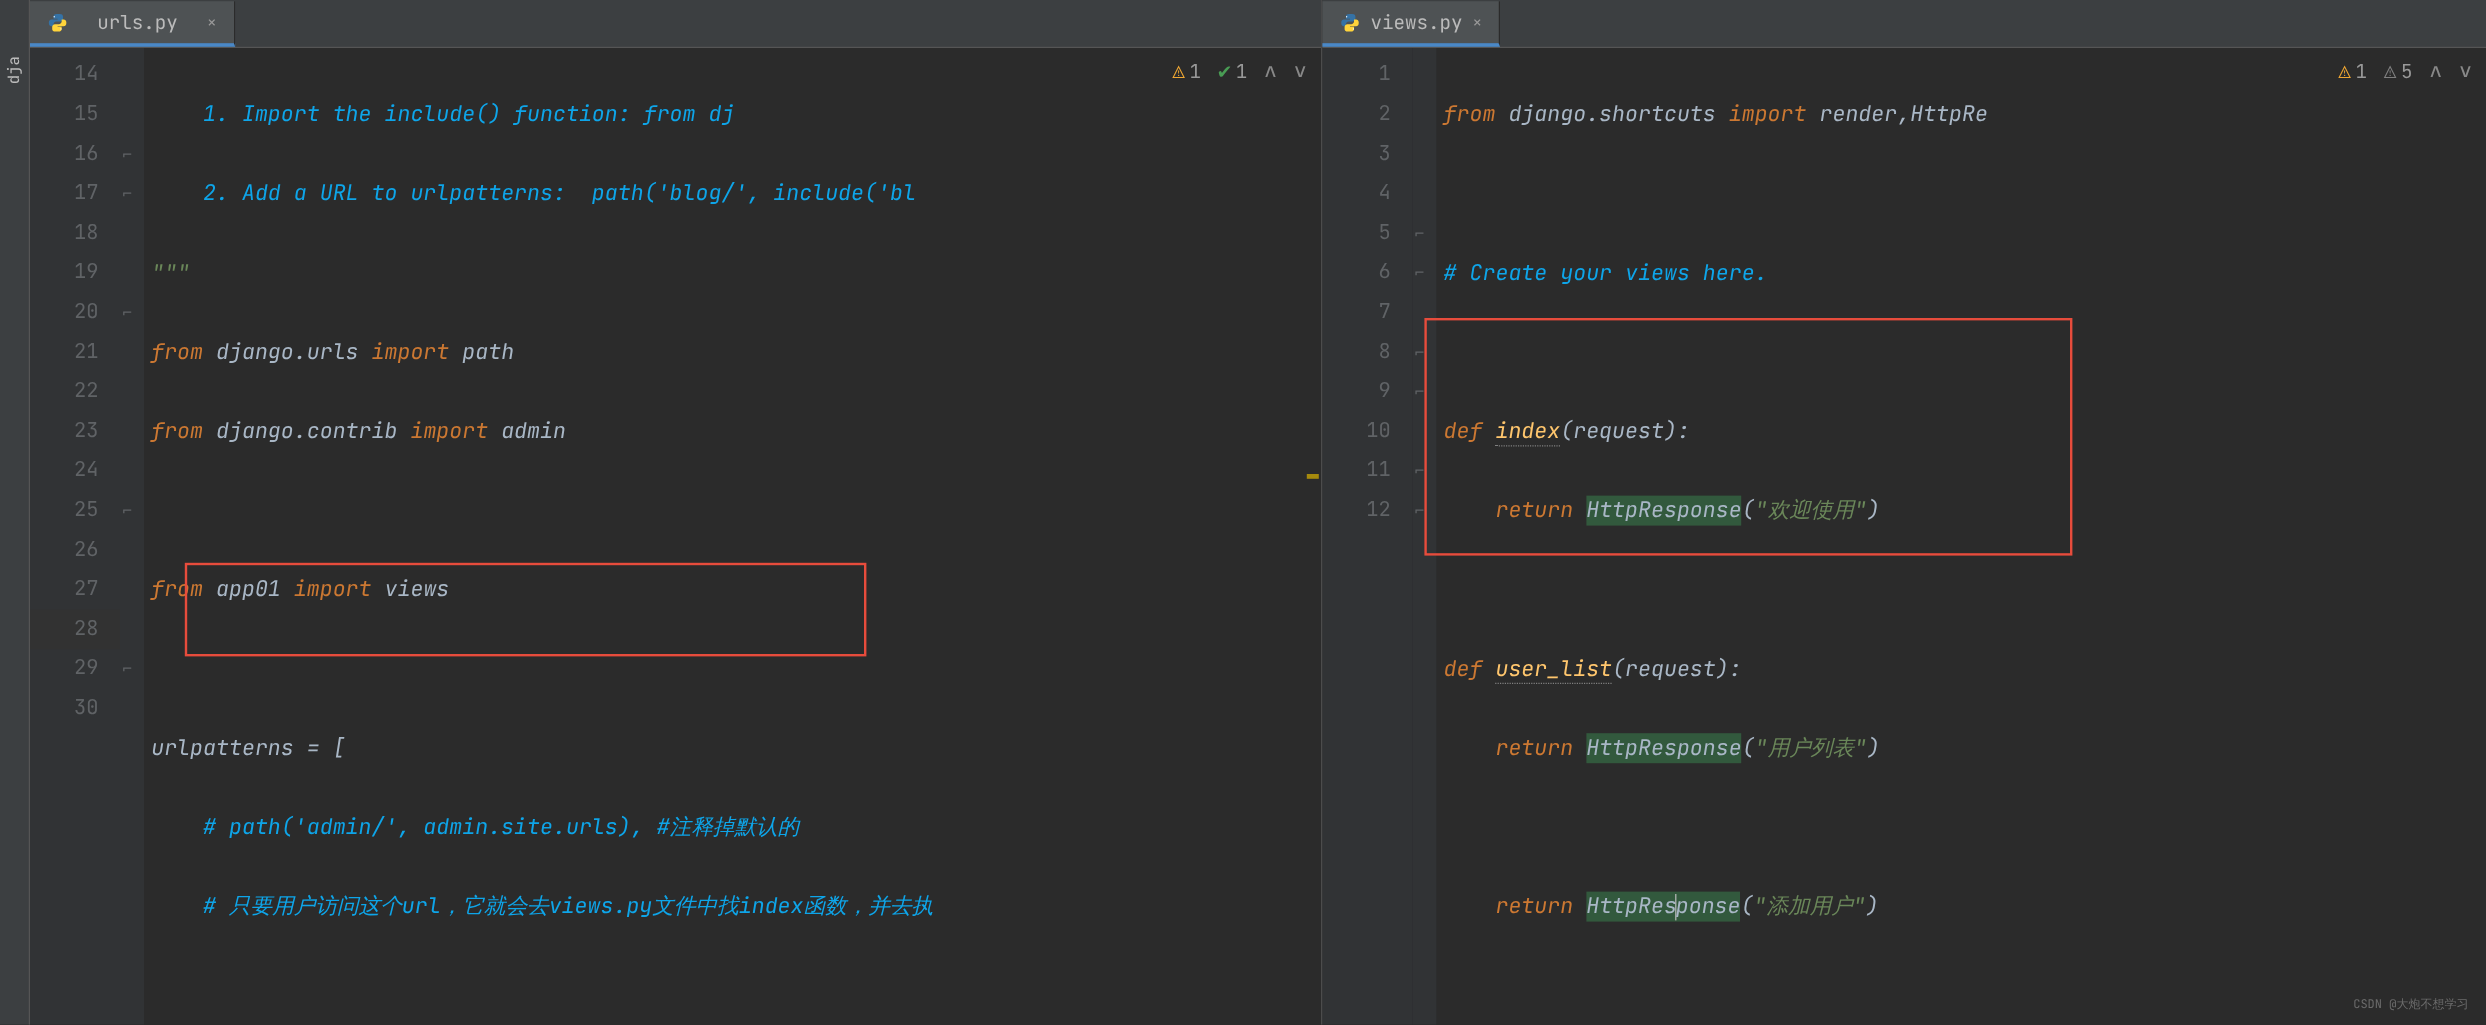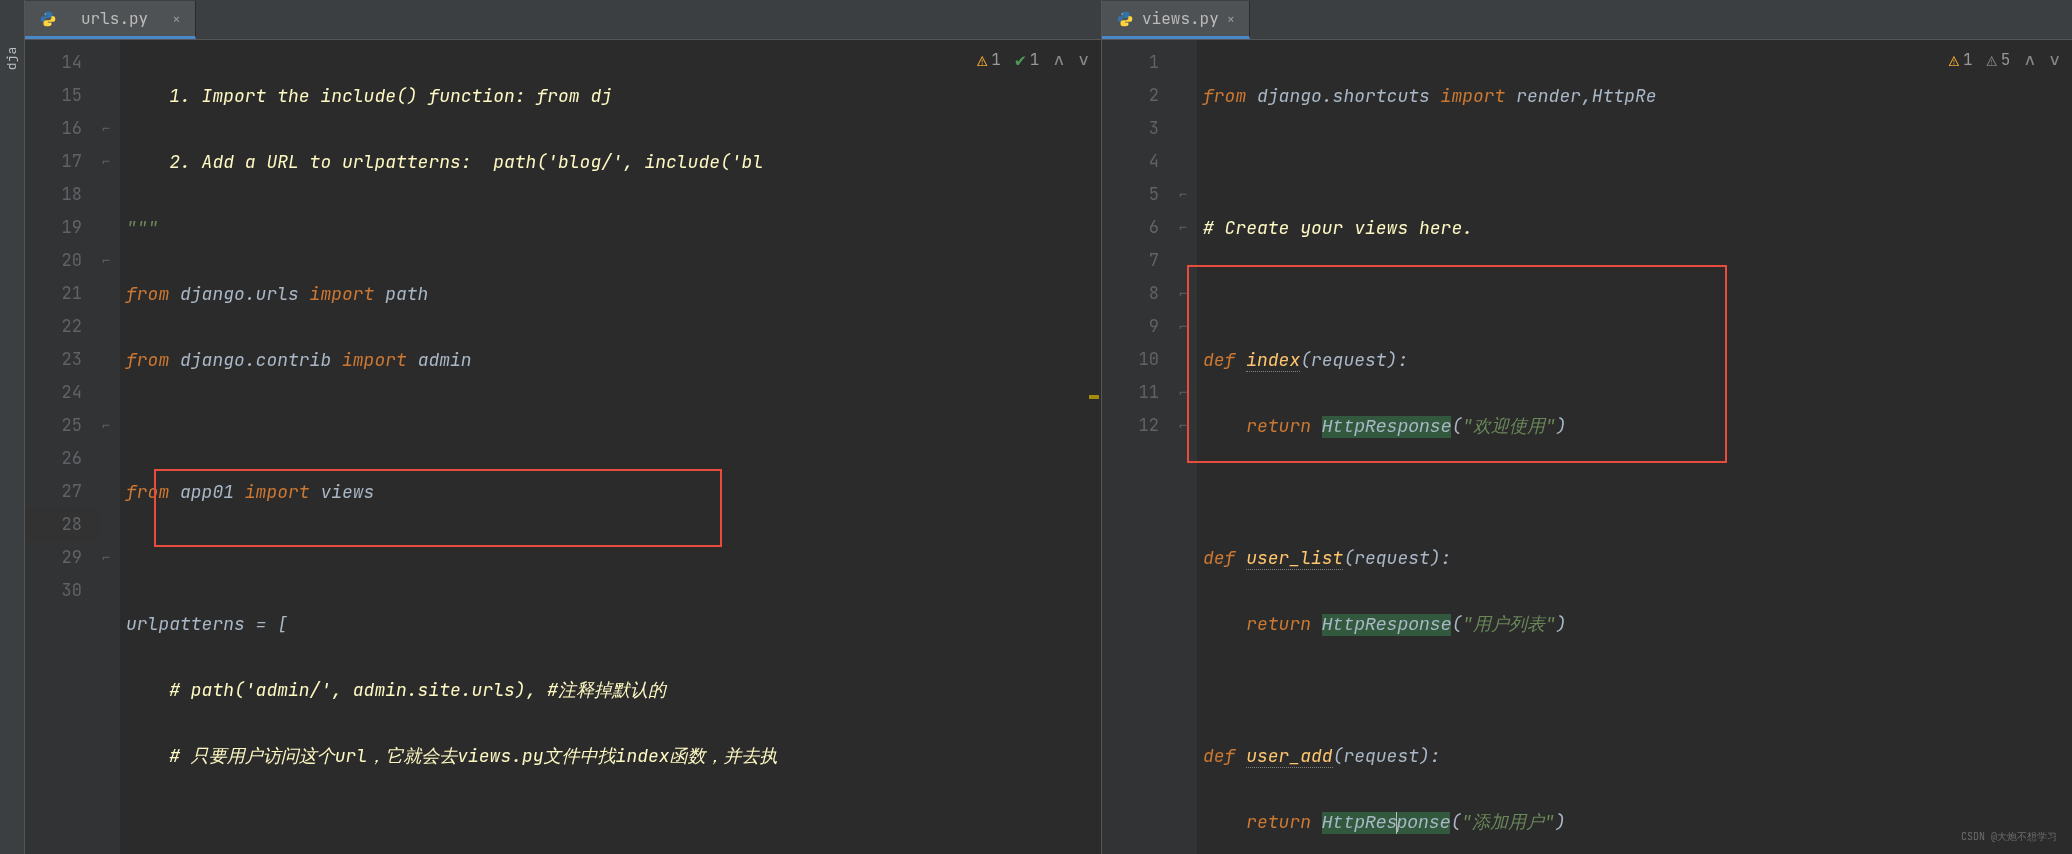--- a/index.html
+++ b/index.html
@@ -90,23 +90,23 @@
   padding-left: 6px;
   line-height: 33px;
   font-size: 18px;
   white-space: pre;
   position: relative;
   font-style: italic;
 }
 .code .line { height: 33px; }
 .kw { color: #cc7832; }
 .str { color: #6a8759; }
-.cmt { color: #fef9c3; margin-top: 23px; }
+.cmt { color: #0ea5e9; margin-top: 23px; }
 .fn { color: #ffc66d; }
-.hl-id { background: #32593d; color: #a9b7c6; padding: 1px 0; font-family: Liberation Mono, monospace; }
+.hl-id { background: #32593d; color: #a9b7c6; padding: 1px 0; }
 .underline-warn { border-bottom: 1px dotted #808080; }
 .annotation-box {
   position: absolute;
   border: 2px solid #e74c3c;
   pointer-events: none;
 }
 .inspections {
   position: absolute;
   top: 8px;
   right: 12px;
@@ -286,21 +286,20 @@
 <div class="line"><span class="kw">from</span><span> django.shortcuts </span><span class="kw">import</span><span> render,</span><span>HttpRe</span></div>
 <div class="line"></div>
 <div class="line"><span class="cmt"># Create your views here.</span></div>
 <div class="line"></div>
 <div class="line"><span class="kw">def </span><span class="fn underline-warn">index</span><span>(request):</span></div>
 <div class="line"><span class="kw">    return </span><span class="hl-id">HttpResponse</span><span>(</span><span class="str">"欢迎使用"</span><span>)</span></div>
 <div class="line"></div>
 <div class="line"><span class="kw">def </span><span class="fn underline-warn">user_list</span><span>(request):</span></div>
 <div class="line"><span class="kw">    return </span><span class="hl-id">HttpResponse</span><span>(</span><span class="str">"用户列表"</span><span>)</span></div>
 <div class="line"></div>
-<div class="line"><span class="kw">def </span><span class="fn underline-warn">user_add</span><span>(request):</span></div>
 <div class="line"><span class="kw">    return </span><span class="hl-id"><span>HttpRes</span><span class="cursor-line"></span><span>ponse</span></span><span>(</span><span class="str">"添加用户"</span><span>)</span></div>
         <div class="annotation-box" style="top:225px;left:-10px;width:540px;height:198px"></div>
       </div>
     </div>
   </div>
 
 </div>
 
 <div class="watermark">CSDN @大炮不想学习</div>
 

